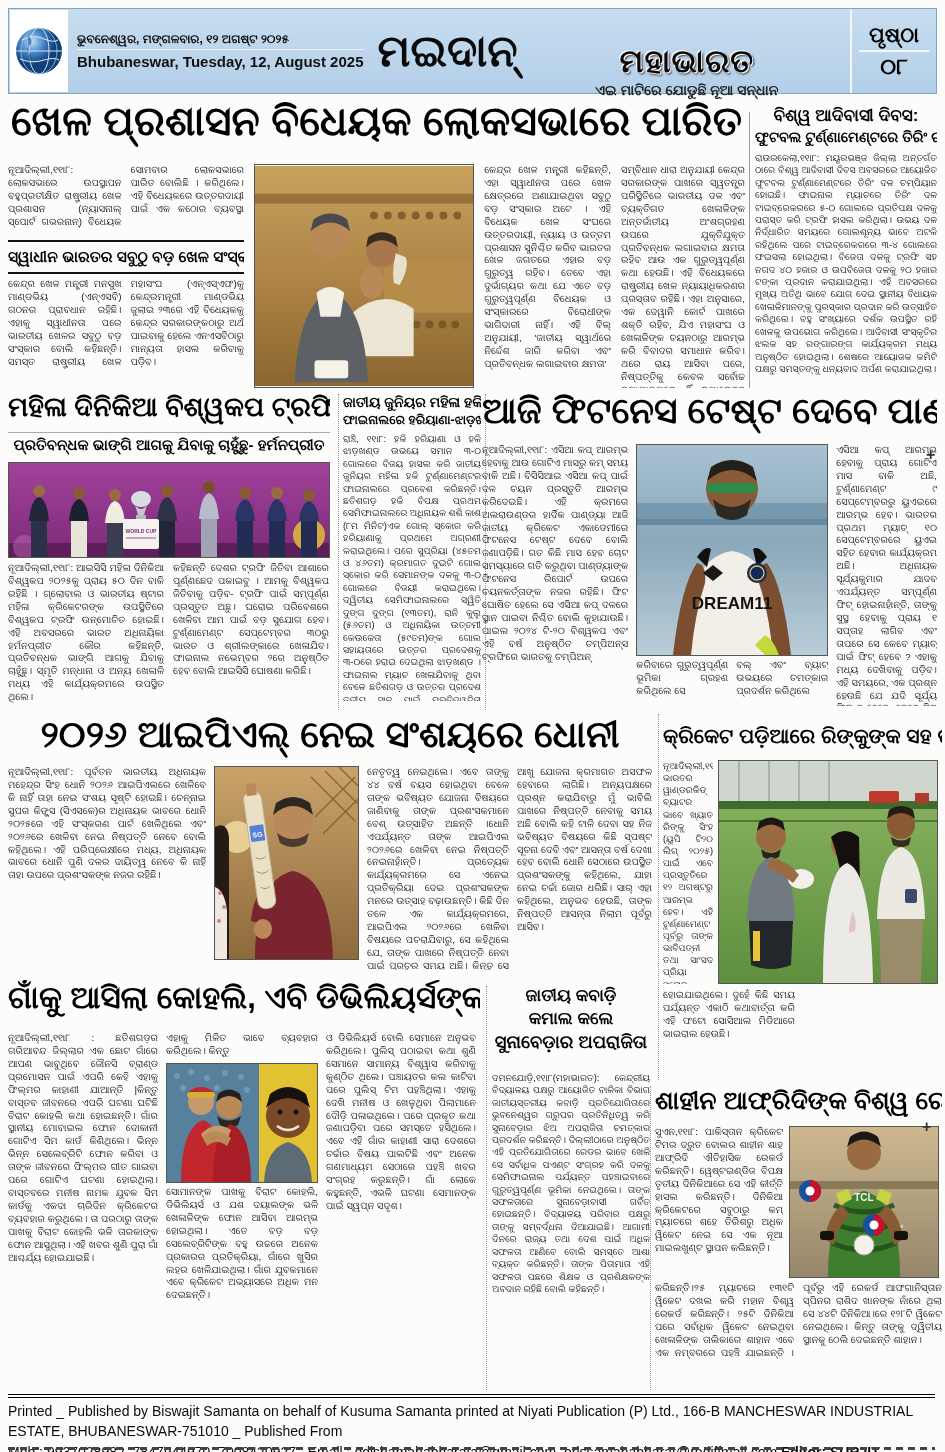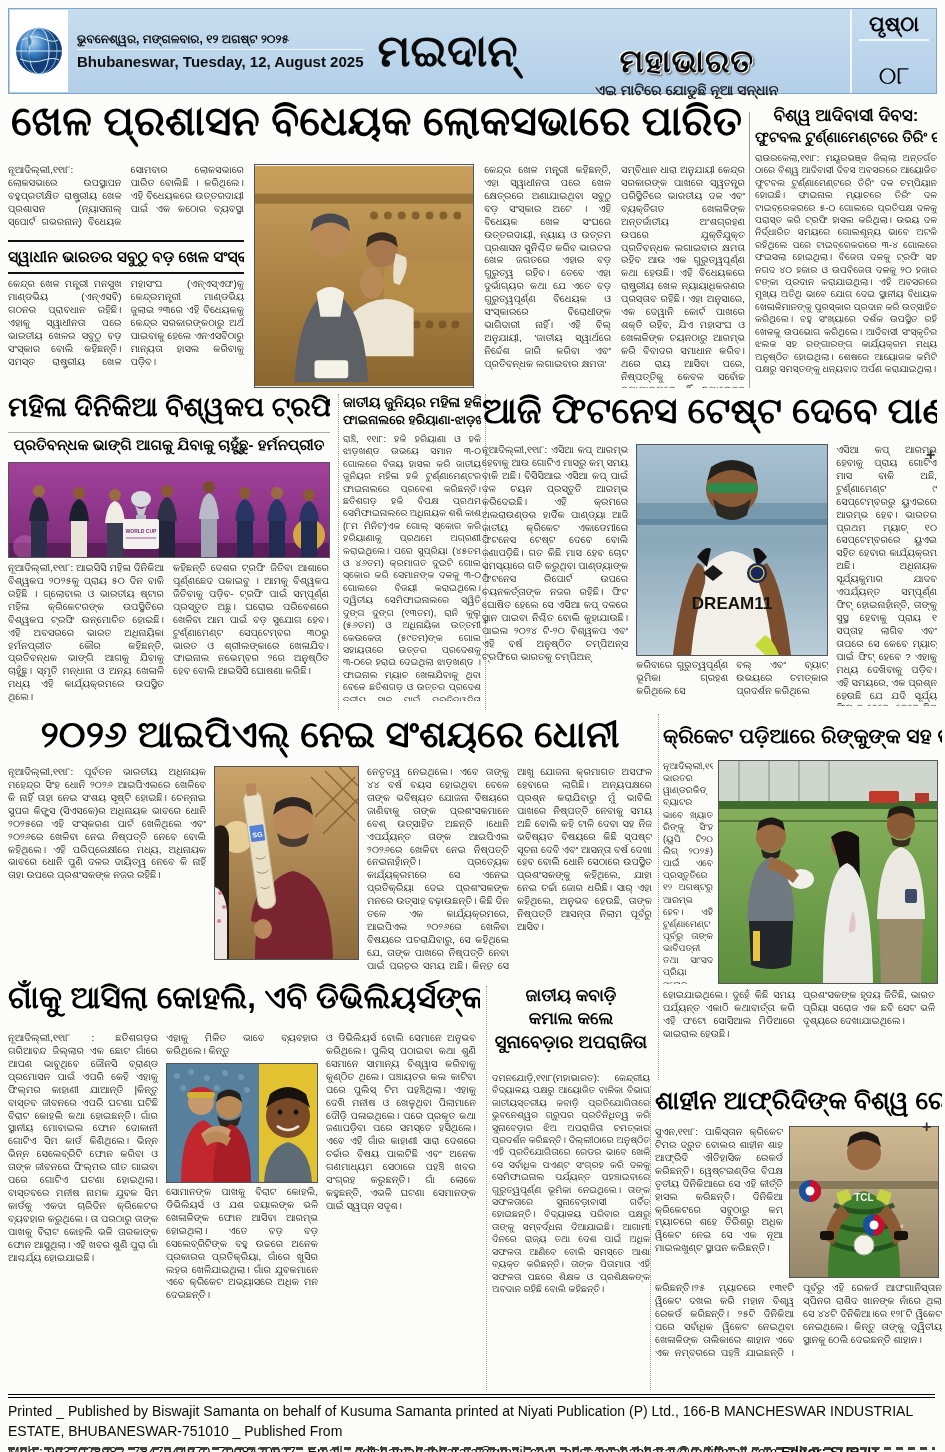--- a/index.html
+++ b/index.html
@@ -10,21 +10,21 @@
   .logo-box{width:58px;background:#fff;display:flex;align-items:center;justify-content:center;margin:1px;}
   .dates{display:flex;flex-direction:column;justify-content:center;padding:0 8px;gap:3px;}
   .odate{font-size:12px;font-weight:bold;color:#0c0c0c;white-space:nowrap;}
   .edate{font-size:15px;font-weight:bold;color:#111;white-space:nowrap;border-top:1px solid #eef4fa;padding-top:3px;}
   .sect-title{font-size:44px;font-weight:bold;color:#0a0a0a;display:flex;align-items:center;padding:0 6px;white-space:nowrap;}
   .mast-center{flex:1;display:flex;flex-direction:column;align-items:center;justify-content:center;margin-top:40px;}
   .paper-name{font-size:32px;font-weight:bold;color:#0a0a0a;text-shadow:1px 1px 0 #fff,-1px -1px 0 #fff,2px 2px 2px #444;letter-spacing:1px;}
   .tagline{font-size:14px;font-weight:bold;color:#222;margin-top:2px;}
   .page-no{width:84px;border-left:2px solid #f3f7fb;display:flex;flex-direction:column;align-items:center;justify-content:center;}
   .page-no .lbl{font-size:21px;font-weight:bold;color:#000;border-bottom:2px solid #f3f7fb;padding:0 10px 3px;}
-  .page-no .num{font-size:25px;font-weight:normal;color:#000;padding-top:20px;}
+  .page-no .num{font-size:22px;font-weight:bold;color:#000;padding-top:2px;}
   
   .hl{font-weight:bold;color:#000;text-align:center;white-space:nowrap;overflow:hidden;line-height:1.15;}
   .bt{font-size:9.8px;line-height:1.32;text-align:justify;color:#141414;overflow:hidden;}
   .bt2{column-count:2;column-gap:9px;}
   .kicker{font-weight:bold;color:#000;text-align:center;white-space:nowrap;overflow:hidden;}
   .subbox{border-top:2px solid #111;border-bottom:2px solid #111;font-weight:bold;text-align:center;white-space:nowrap;overflow:hidden;}
   .vr-solid{border-left:1px solid #9a9a9a;}
   .photo{display:block;border:1px solid #555;}
   .rowflex{display:flex;}
   .regmark{font-size:16px;color:#333;font-weight:bold;}
@@ -339,21 +339,20 @@
         <circle cx="182" cy="64" r="14" fill="#8a5a34"></circle>
         <path d="M168 58 q14 -12 28 0 l-2 -9 q-12 -8 -24 0 z" fill="#241d16"></path>
         <path d="M172 76 q10 7 20 0 l-2 8 q-8 4 -16 0 z" fill="#3a2c1e"></path>
         <path d="M158 158 q2 -66 24 -72 q22 6 24 72 z" fill="#ece9e2"></path>
         <path d="M160 158 l44 0 l-2 64 l-40 0 z" fill="#9a8b6a"></path>
         <rect x="186" y="128" width="12" height="14" rx="2" fill="#3f4a6b"></rect>
       </svg>
     </div>
     <div class="rowflex" style="gap:8px;margin-top:5px;height:78px;">
       <div class="bt" style="width:132px;">ହୋଇଯାଇଥିଲେ। ଦୁହେଁ କିଛି ସମୟ ପର୍ଯ୍ୟନ୍ତ ଏକାଠି କଥାବାର୍ତ୍ତା କରି ଏହି ଫଟୋ ସୋସିଆଲ ମିଡିଆରେ ଭାଇରାଲ ହେଉଛି।</div>
-      <div class="bt" style="width:132px;">ପ୍ରଶଂସକଙ୍କ ହୃଦୟ ଜିତିଛି, ଭାରତ ପ୍ରିୟା ସରୋଜ ଏକ ଛବି ସେଟ ଭଳି ଦୃଶ୍ୟରେ ଦେଖାଯାଇଥିଲେ।</div>
     </div>
   </div>
 
   <div class="abs" style="left:8px;top:980px;width:472px;height:410px;">
     <div class="hl" style="font-size:31px;height:52px;">ଗାଁକୁ ଆସିଲା କୋହଲି, ଏବି ଡିଭିଲିୟର୍ସଙ୍କ ଫୋନ୍</div>
     <div class="rowflex" style="gap:8px;height:352px;">
       <div class="bt" style="width:150px;">ନୂଆଦିଲ୍ଲୀ,୧୧ା୮ : ଛତିଶଗଡ଼ର ଗରିଆବନ୍ଦ ଜିଲ୍ଲାର ଏକ ଛୋଟ ଗାଁରେ ଆପଣ ଭାବୁଥିବେ ଜୌନସି ବ୍ରାଣ୍ଡ ପ୍ରମୋସନ ପାଇଁ ଏପରି କେହି ଏହାକୁ ଫିଲ୍ମର କାହାଣୀ ଯାଆନ୍ତି |କିନ୍ତୁ ବାସ୍ତବ ଜୀବନରେ ଏପରି ଘଟଣା ଘଟିଛି ବିରାଟ କୋହଲି କଥା ହୋଇଛନ୍ତି। ଗାଁର ସ୍ଥାନୀୟ ମୋବାଇଲ ଫୋନ ଦୋକାନୀ ଗୋଟିଏ ସିମ କାର୍ଡ କିଣିଥିଲେ। ଭିନ୍ନ ଭିନ୍ନ ସେଲେବ୍ରିଟି ଫୋନ କରିବା ଓ ତାଙ୍କ ଜୀବନରେ ଫିଲ୍ମର ଗୀତ ଗାଇବା ପରେ ଗୋଟିଏ ଘଟଣା ହୋଇଥିଲା। ବାସ୍ତବରେ ମନୀଷ ନାମକ ଯୁବକ ସିମ କାର୍ଡକୁ ଏକଦା ଚାରିଦିନ କ୍ରିକେଟର ବ୍ୟବହାର କରୁଥିଲେ। ତା ପରଠାରୁ ତାଙ୍କ ପାଖକୁ ବିରାଟ କୋହଲି ଭଳି ତାରକାଙ୍କ ଫୋନ ଆସୁଥିଲା। ଏହି ଖବର ଶୁଣି ପୁରା ଗାଁ ଆଶ୍ଚର୍ଯ୍ୟ ହୋଇଯାଇଛି।</div>
       <div style="width:152px;display:flex;flex-direction:column;">
         <div class="bt" style="height:28px;">ଏହାକୁ ମିଳିତ ଭାବେ ବ୍ୟବହାର କରିଥିଲେ। କିନ୍ତୁ</div>
         <svg class="photo" width="150" height="118" viewBox="0 0 150 118" style="margin:3px 0;">

